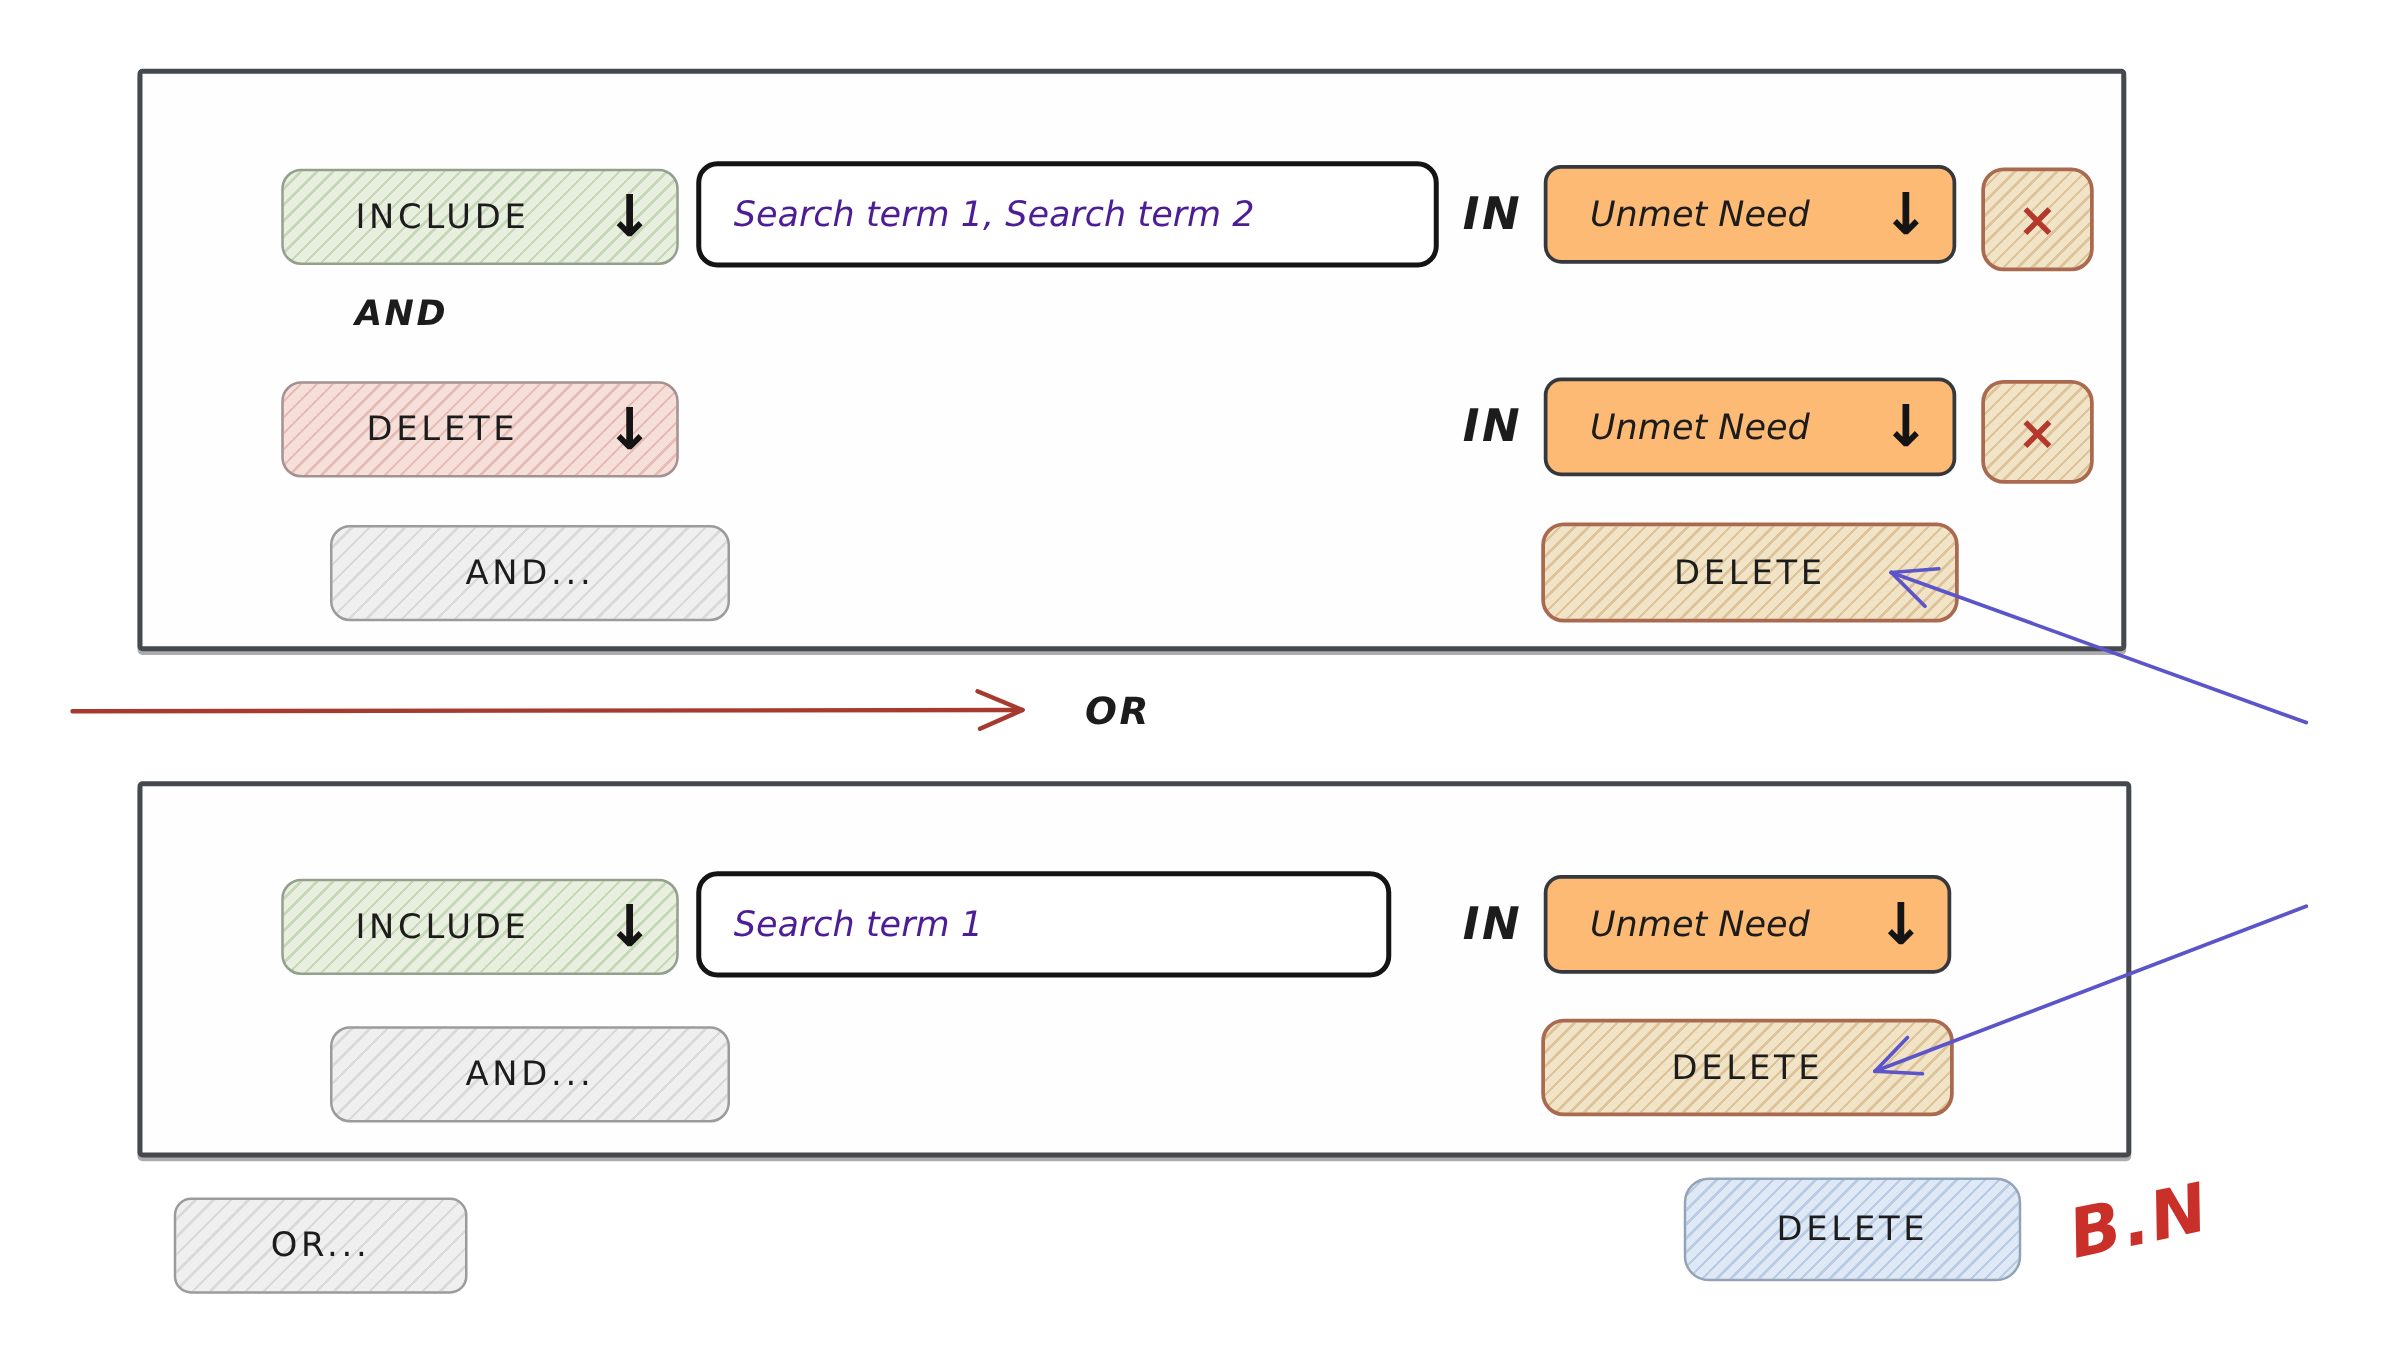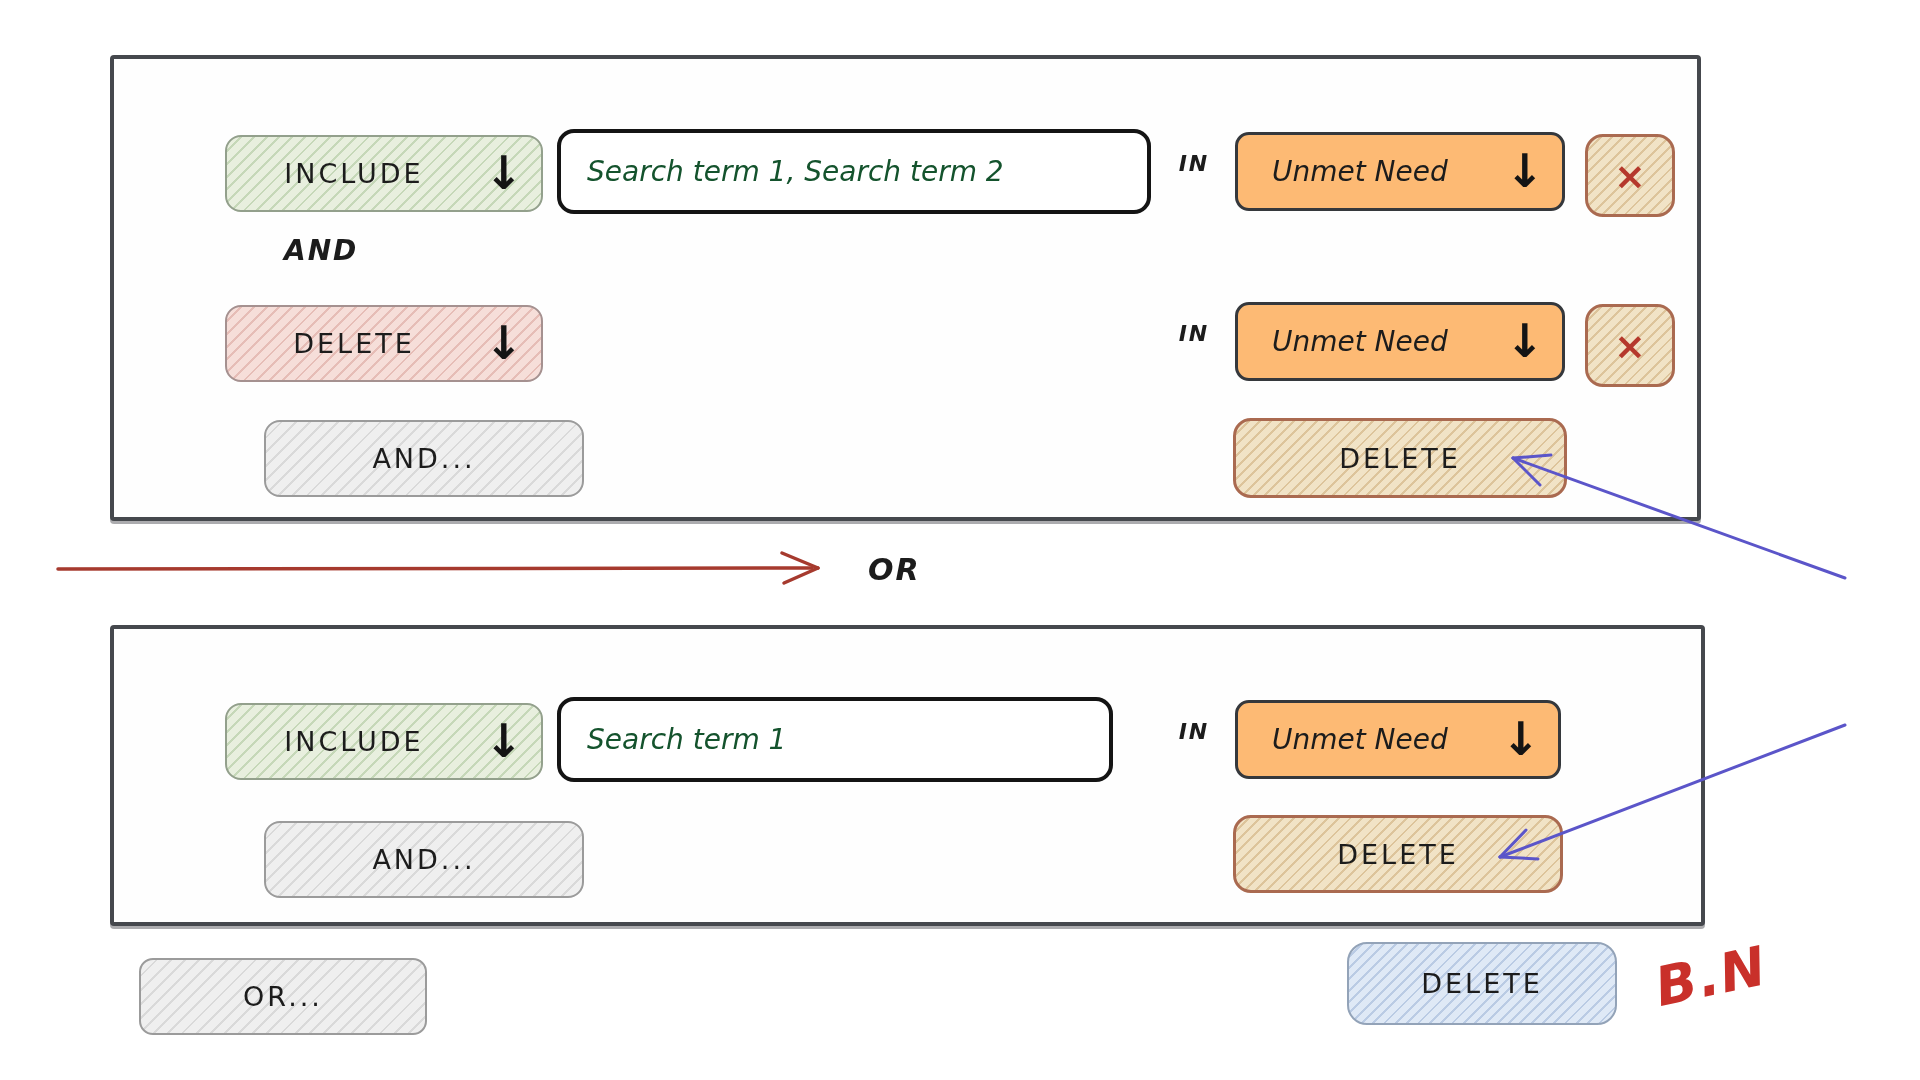--- a/index.html
+++ b/index.html
@@ -44,30 +44,30 @@
     border:2px solid #93a3b8;
   }
   .arrow-glyph{
     position:absolute;right:18px;top:50%;transform:translateY(-52%);
     font-size:46px;font-weight:bold;color:#141414;letter-spacing:0;line-height:1;
   }
   .term-input{
     position:absolute;box-sizing:border-box;background:#ffffff;
     border:4px solid #141414;border-radius:17px;
     font-family:"DejaVu Sans", sans-serif;font-style:italic;
-    font-size:28px;color:#14532d;padding:0 10px 0 26px;outline:none;
+    font-size:28px;color:#4c1d95;padding:0 10px 0 26px;outline:none;
   }
   .dropdown{
     position:absolute;box-sizing:border-box;background:#fdba74;
     border:3px solid #35383c;border-radius:14px;
     display:flex;align-items:center;font-size:28px;font-style:italic;
     padding-left:34px;cursor:pointer;
   }
   .in-label{
-    position:absolute;font-size:22px;font-style:italic;font-weight:bold;
+    position:absolute;font-size:36px;font-style:italic;font-weight:bold;
     letter-spacing:2px;text-align:center;
   }
   .connector-label{
     position:absolute;font-size:28px;font-style:italic;font-weight:bold;letter-spacing:2px;
   }
   .remove-btn{
     position:absolute;display:flex;align-items:center;justify-content:center;
     border-radius:18px;cursor:pointer;
     font-size:38px;font-weight:bold;color:#b5382c;
   }
@@ -145,18 +145,18 @@
     <line x1="355" y1="133" x2="23" y2="13" stroke="#5b55c9" stroke-width="3" stroke-linecap="round"></line>
     <line x1="50" y1="40" x2="23" y2="13" stroke="#5b55c9" stroke-width="3" stroke-linecap="round"></line>
     <line x1="61" y1="10" x2="23" y2="13" stroke="#5b55c9" stroke-width="3" stroke-linecap="round"></line>
   </svg>
   <svg class="annot" style="left:1480px;top:710px;" width="390" height="160" viewBox="0 0 390 160">
     <line x1="365" y1="15" x2="20" y2="147" stroke="#5b55c9" stroke-width="3" stroke-linecap="round"></line>
     <line x1="58" y1="149" x2="20" y2="147" stroke="#5b55c9" stroke-width="3" stroke-linecap="round"></line>
     <line x1="46" y1="120" x2="20" y2="147" stroke="#5b55c9" stroke-width="3" stroke-linecap="round"></line>
   </svg>
 
-  <div class="btn hatch-gray" style="left:103px;top:958px;width:288px;height:77px;border-radius:14px;">OR...</div>
+  <div class="btn hatch-gray" style="left:103px;top:958px;width:235px;height:77px;border-radius:14px;">OR...</div>
   <div class="btn hatch-blue" style="left:1347px;top:942px;width:270px;height:83px;border-radius:20px;">DELETE</div>
 
   <div class="signature" style="left:1655px;top:945px;">B.N</div>
 
 </div>
 
 </body></html>

